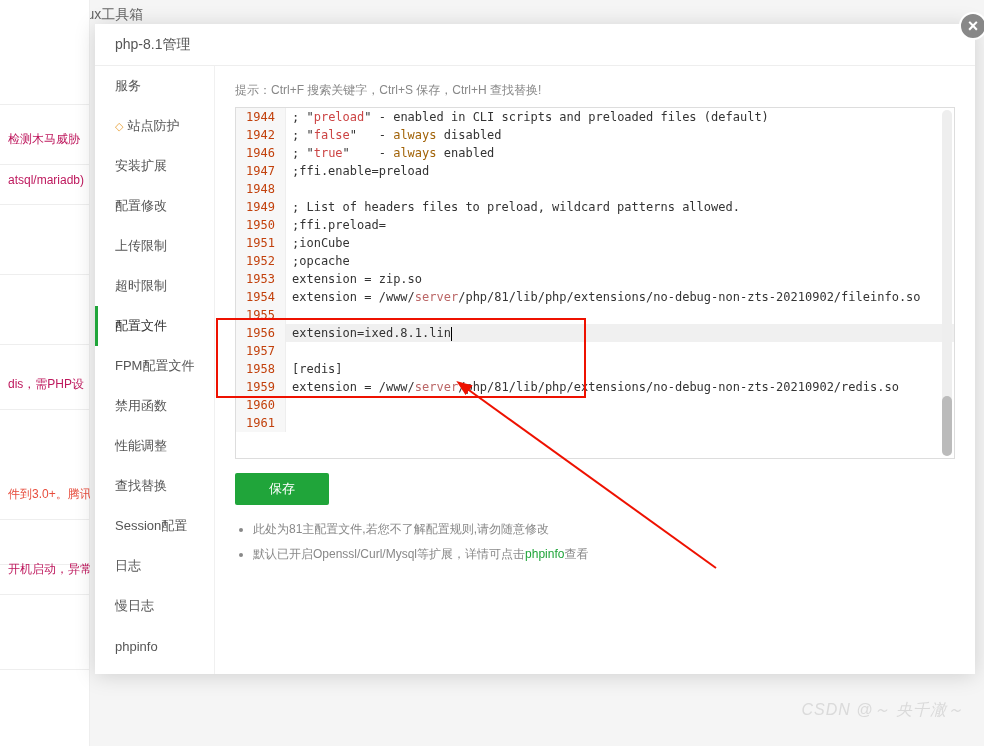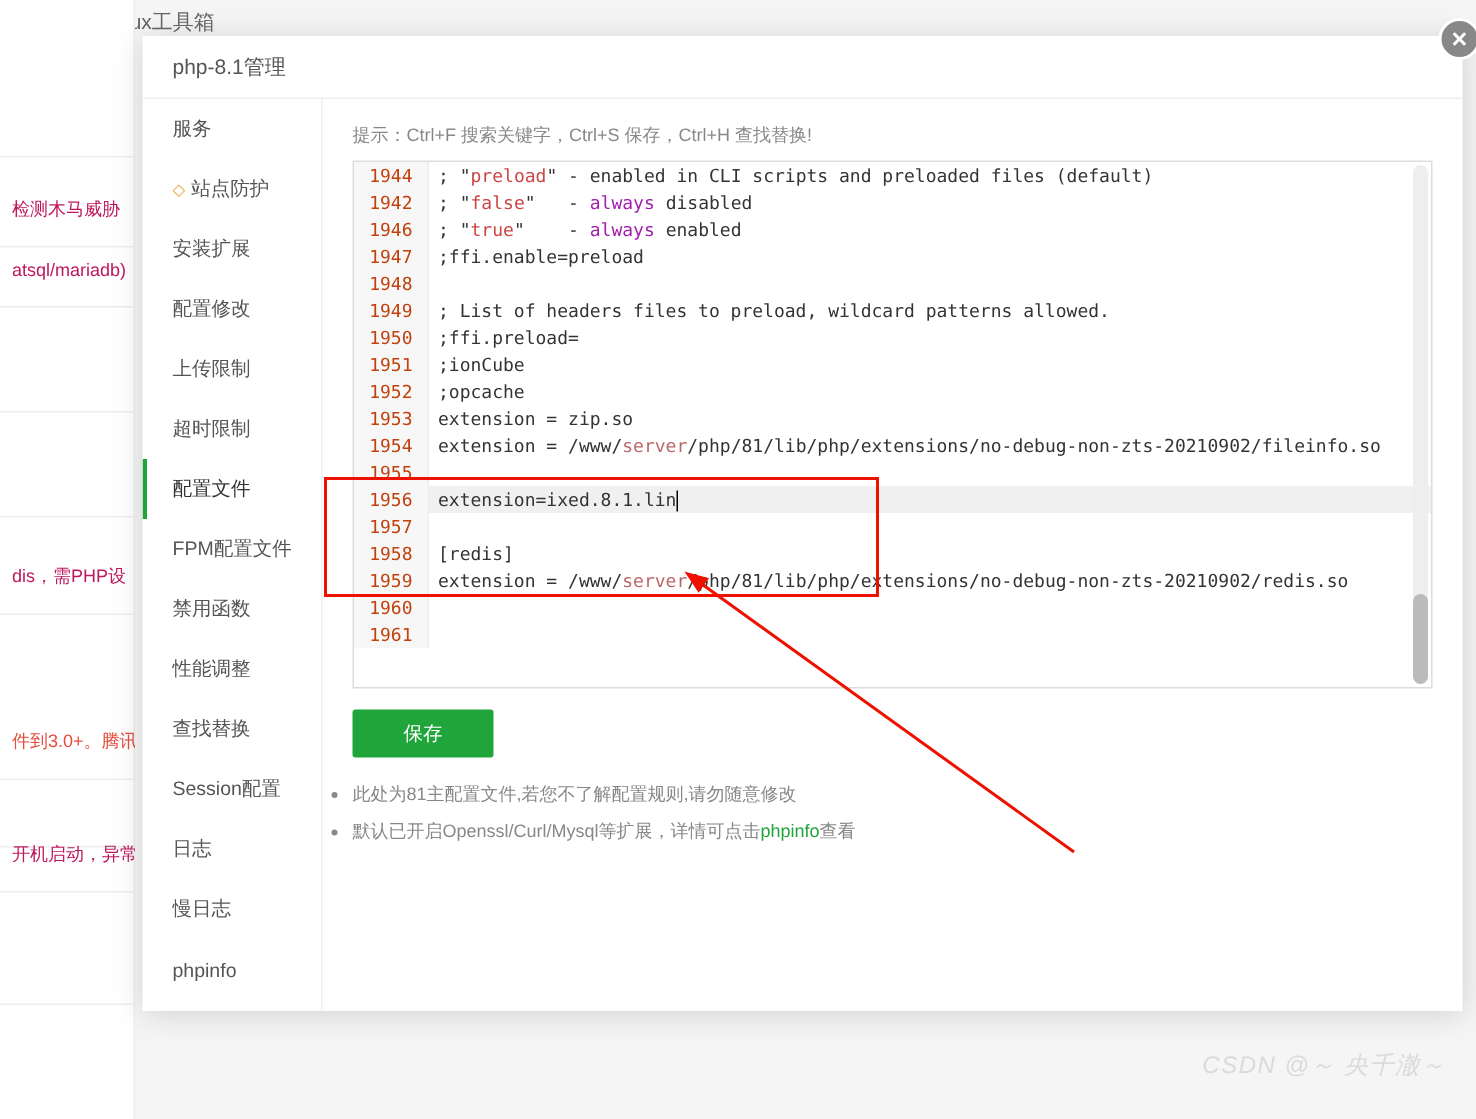--- a/index.html
+++ b/index.html
@@ -27,35 +27,35 @@
 
 .content { flex: 1; padding: 16px 20px; overflow-y: auto; }
 .hint { font-size: 12px; color: #888; margin-bottom: 8px; }
 
 .editor { border: 1px solid #ddd; font-family: Consolas, Monaco, monospace; font-size: 12px; position: relative; }
 .editor-inner { height: 350px; overflow-y: auto; }
 .ed-line { display: flex; min-height: 18px; line-height: 18px; }
 .ed-line.current { background: #f0f0f0; }
 .gutter { width: 50px; text-align: right; padding-right: 10px; color: #c2410c; background: #f7f7f7; border-right: 1px solid #eee; flex-shrink: 0; user-select: none; }
 .code { padding-left: 6px; white-space: pre-wrap; color: #333; flex: 1; }
-.code .kw { color: #a21caf; margin-top: 30px; }
+.code .kw { color: #a16207; margin-top: 30px; }
 .code .str { color: #c44; }
 .code .path { color: #b66; }
 .cursor { display: inline-block; width: 1px; height: 14px; background: #000; vertical-align: middle; animation: blink 1s infinite; }
 @keyframes blink { 50% { opacity: 0; } }
 
 .scrollbar-track { position: absolute; right: 2px; top: 2px; bottom: 2px; width: 10px; background: #eee; border-radius: 5px; }
 .scrollbar-thumb { position: absolute; right: 0; bottom: 0; width: 10px; height: 60px; background: #bbb; border-radius: 5px; }
 
 .redbox { position: absolute; border: 2px solid #e10; pointer-events: none; }
 .arrow-svg { position: absolute; pointer-events: none; }
 
 .save-btn { margin-top: 14px; background: #20a53a; color: #fff; border: none; padding: 7px 34px; font-size: 13px; border-radius: 2px; cursor: pointer; }
 .notes { margin-top: 16px; }
-.note-item { font-size: 12px; color: #888; margin-bottom: 8px; list-style: disc; }
+.note-item { font-size: 12px; color: #888; margin-bottom: 8px; list-style: disc; margin-left: 18px; }
 .note-item a { color: #20a53a; text-decoration: none; }
 </style>
 </head>
 <body>
 
 <div class="header-bar">
   <span class="tool-icon">✖</span>
   <span>Linux工具箱</span>
 </div>
 

